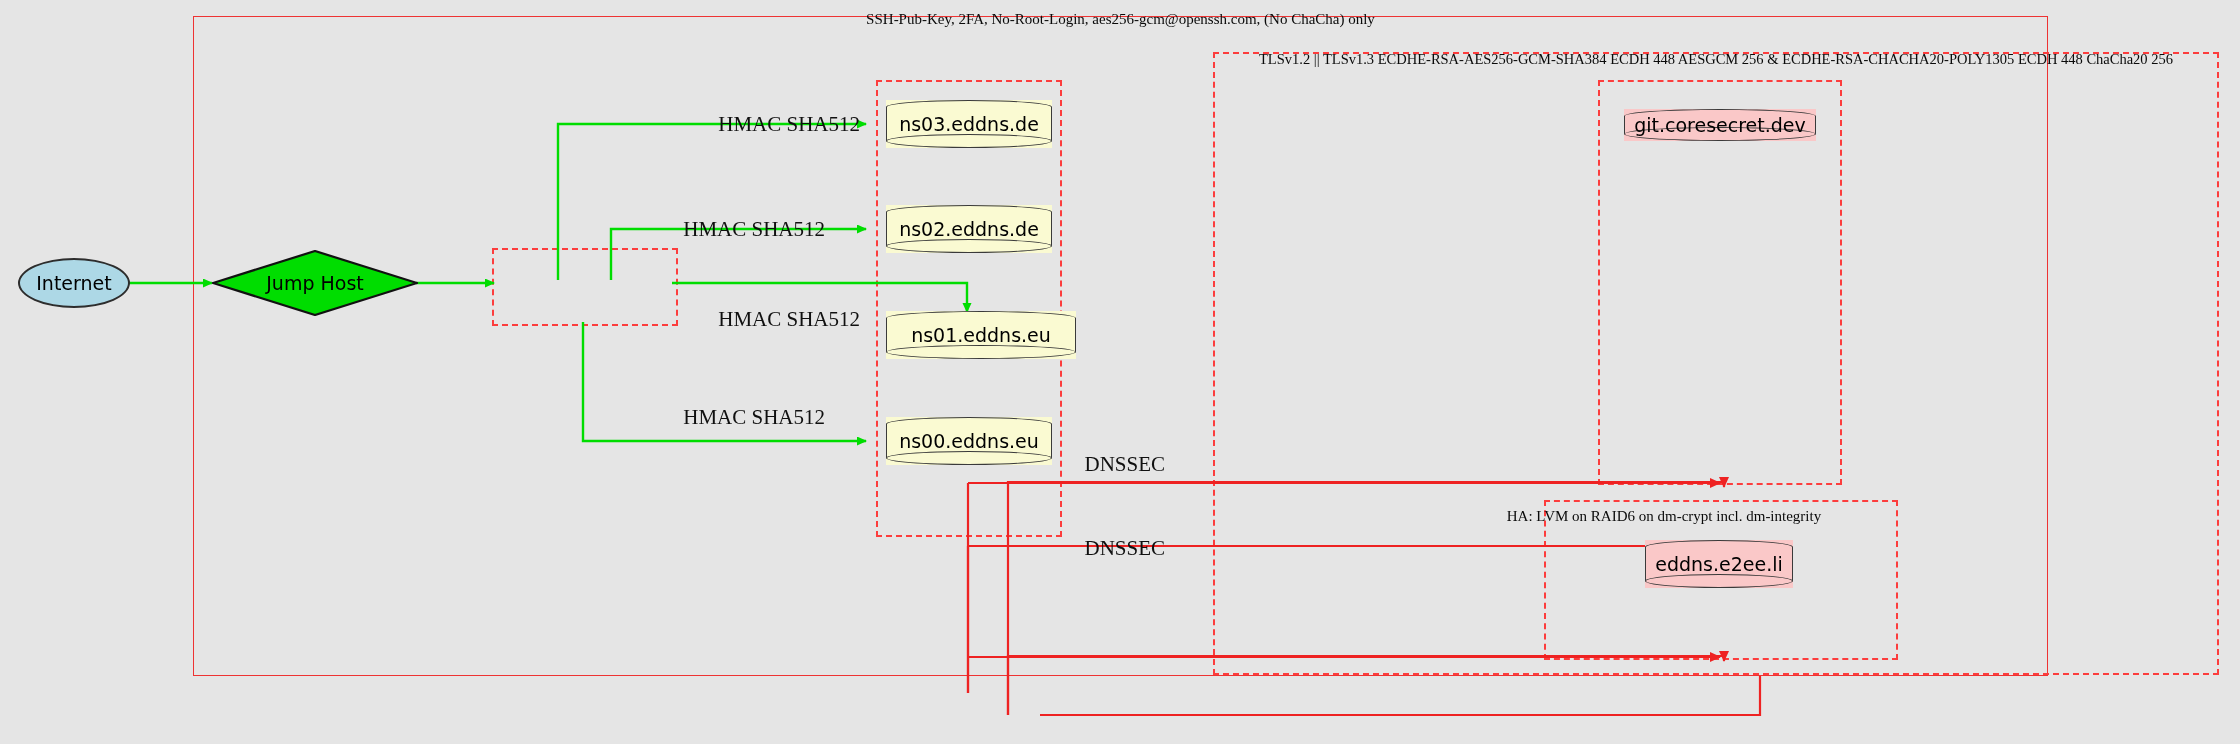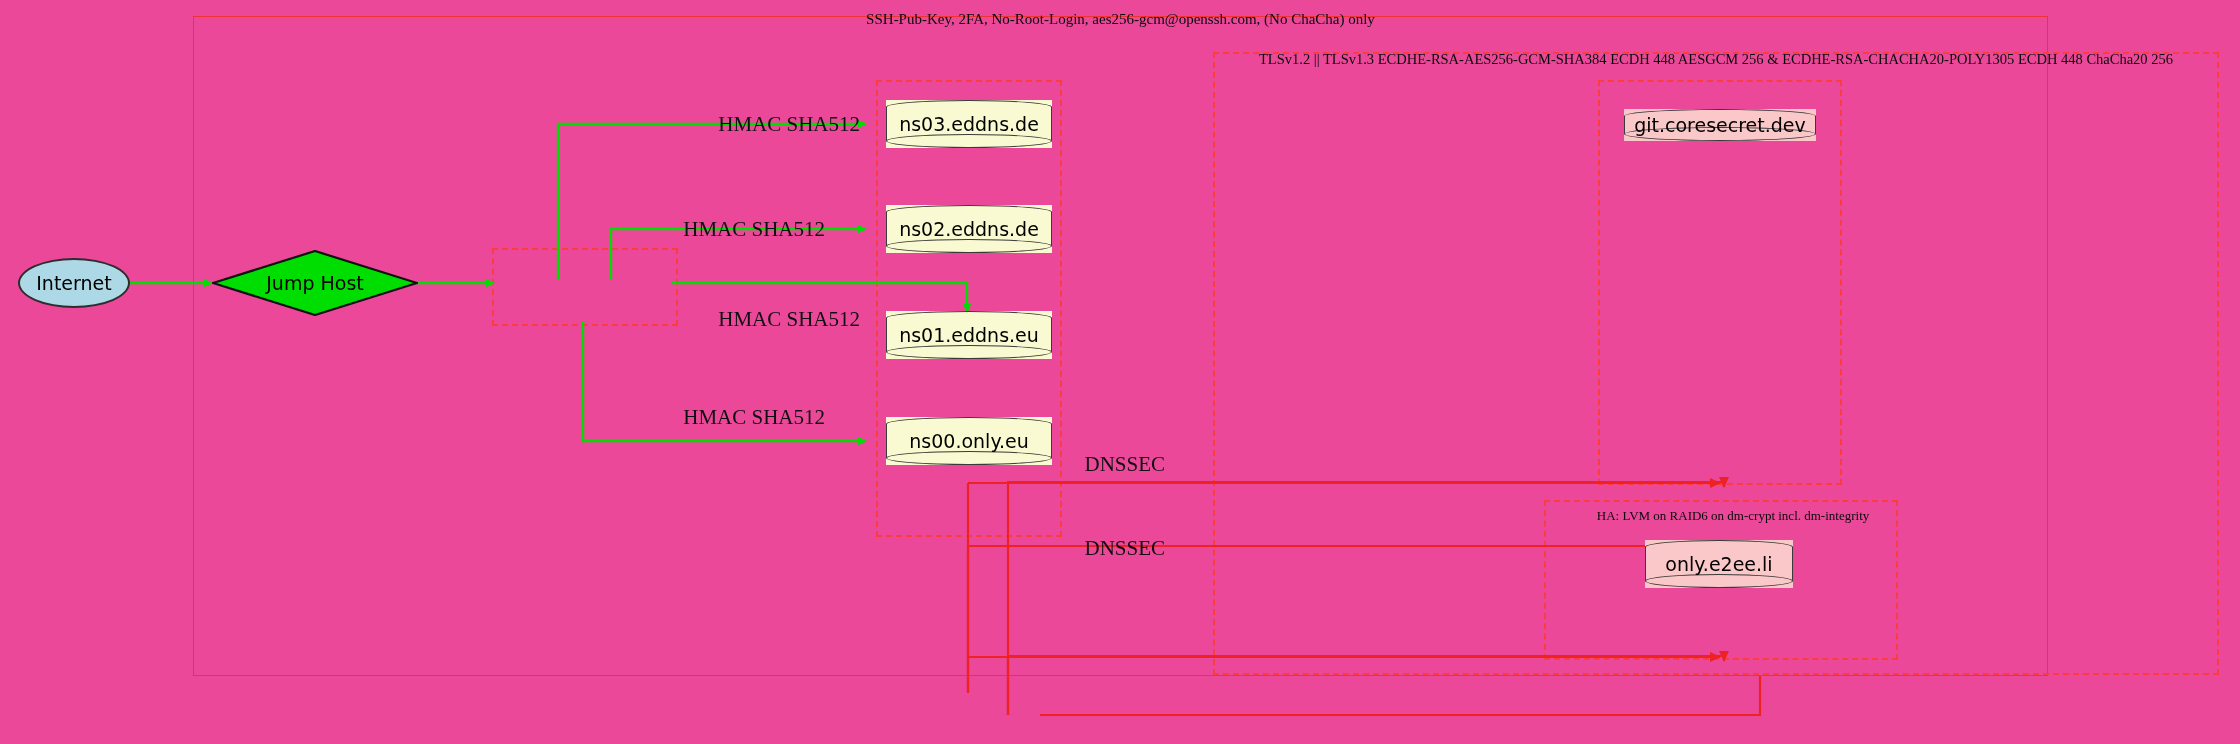--- a/index.html
+++ b/index.html
@@ -7,21 +7,21 @@
     padding: 0;
     background: #ffffff;
   }
   body {
     font-family: "Liberation Sans", sans-serif;
   }
   #canvas {
     position: relative;
     width: 2240px;
     height: 744px;
-    background: #ec4899;
+    background: #e5e5e5;
     overflow: hidden;
   }
   svg#wire {
     position: absolute;
     left: 0;
     top: 0;
     width: 2240px;
     height: 744px;
     pointer-events: none;
   }
@@ -138,21 +138,21 @@
   <div class="caption" style="left:193px; top:11px; width:1855px; font-size:15px;">SSH-Pub-Key, 2FA, No-Root-Login, aes256-gcm@openssh.com, (No ChaCha) only</div>
 
   <div class="box box-dashed" style="left:1213px; top:52px; width:1006px; height:623px;"></div>
 
   <div class="caption" style="left:1213px; top:51px; width:1006px; font-size:14.5px;">TLSv1.2 || TLSv1.3 ECDHE-RSA-AES256-GCM-SHA384 ECDH 448 AESGCM 256 &amp; ECDHE-RSA-CHACHA20-POLY1305 ECDH 448 ChaCha20 256</div>
 
   <div class="box box-dashed" style="left:1598px; top:80px; width:244px; height:405px;"></div>
 
   <div class="box box-dashed" style="left:1544px; top:500px; width:354px; height:160px;"></div>
 
-  <div class="caption" style="left:1556px; top:508px; width:354px; font-size:13px;text-align:center;">HA: LVM on RAID6 on dm-crypt incl. dm-integrity</div>
+  <div class="caption" style="left:1487px; top:508px; width:354px; font-size:15px;text-align:center;">HA: LVM on RAID6 on dm-crypt incl. dm-integrity</div>
 
   <div class="box box-dashed" style="left:492px; top:248px; width:186px; height:78px;"></div>
 
   <div class="box box-dashed" style="left:876px; top:80px; width:186px; height:457px;"></div>
 
   <svg id="wire" viewBox="0 0 2240 744">
     <defs>
       <marker id="agreen" markerWidth="11" markerHeight="11" refX="9" refY="4.5" orient="auto" markerUnits="userSpaceOnUse">
         <path d="M0,0 L10,4.5 L0,9 z" fill="#00dd00"></path>
       </marker>
@@ -212,48 +212,48 @@
     <div class="label">ns03.eddns.de</div>
   </div>
 
   <div class="cyl" style="left:886px; top:205px; width:166px; height:48px; background:#fafad2;">
     <div class="top" style="background:#fafad2;"></div>
     <div class="body" style="background:#fafad2;"></div>
     <div class="bot" style="background:#fafad2;"></div>
     <div class="label">ns02.eddns.de</div>
   </div>
 
-  <div class="cyl" style="left:886px; top:311px; width:166px; height:48px; background:#fafad2;">
+  <div class="cyl" style="left:886px; top:311px; width:190px; height:48px; background:#fafad2;">
     <div class="top" style="background:#fafad2;"></div>
     <div class="body" style="background:#fafad2;"></div>
     <div class="bot" style="background:#fafad2;"></div>
     <div class="label">ns01.eddns.eu</div>
   </div>
 
   <div class="cyl" style="left:886px; top:417px; width:166px; height:48px; background:#fafad2;">
     <div class="top" style="background:#fafad2;"></div>
     <div class="body" style="background:#fafad2;"></div>
     <div class="bot" style="background:#fafad2;"></div>
-    <div class="label">ns00.only.eu</div>
+    <div class="label">ns00.eddns.eu</div>
   </div>
 
   <div class="cyl" style="left:1624px; top:109px; width:192px; height:32px; background:#fac8c8;">
     <div class="top" style="background:#fac8c8;"></div>
     <div class="body" style="background:#fac8c8;"></div>
     <div class="bot" style="background:#fac8c8;"></div>
     <div class="label">git.coresecret.dev</div>
   </div>
 
 
 
   <div class="cyl" style="left:1645px; top:540px; width:148px; height:48px; background:#fac8c8;">
     <div class="top" style="background:#fac8c8;"></div>
     <div class="body" style="background:#fac8c8;"></div>
     <div class="bot" style="background:#fac8c8;"></div>
-    <div class="label">only.e2ee.li</div>
+    <div class="label">eddns.e2ee.li</div>
   </div>
 
 
   <div class="edge-label" style="left:690px; top:112px; width:170px;">HMAC SHA512</div>
 
   <div class="edge-label" style="left:655px; top:217px; width:170px;">HMAC SHA512</div>
 
   <div class="edge-label" style="left:690px; top:307px; width:170px;">HMAC SHA512</div>
 
   <div class="edge-label" style="left:655px; top:405px; width:170px;">HMAC SHA512</div>

